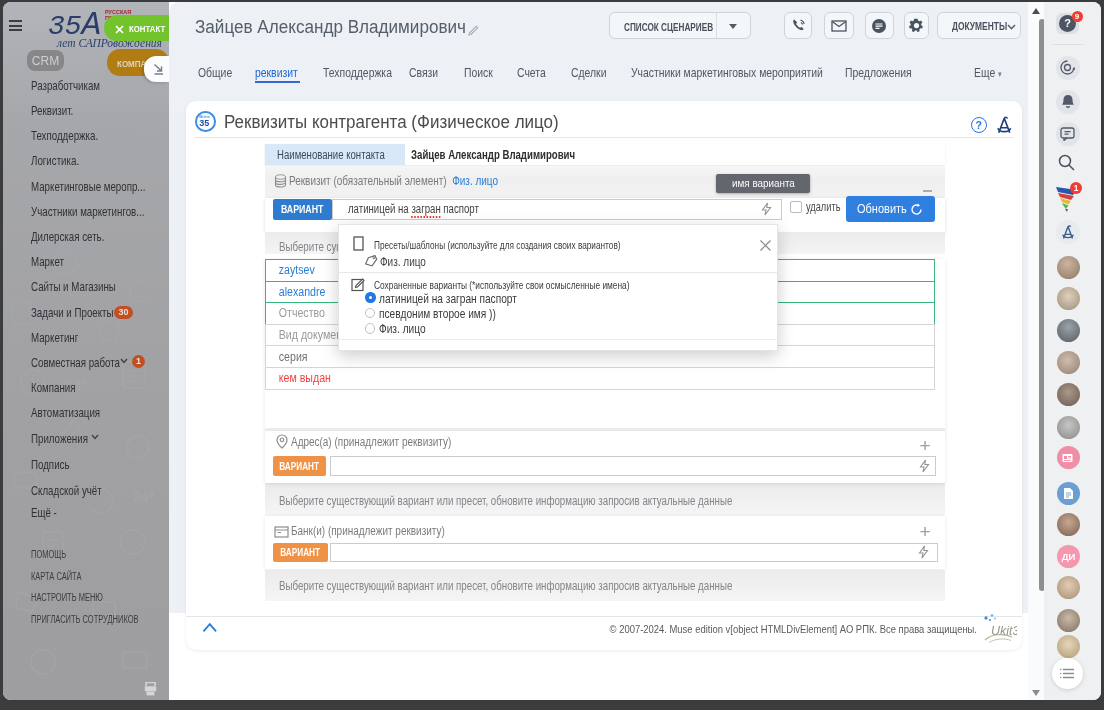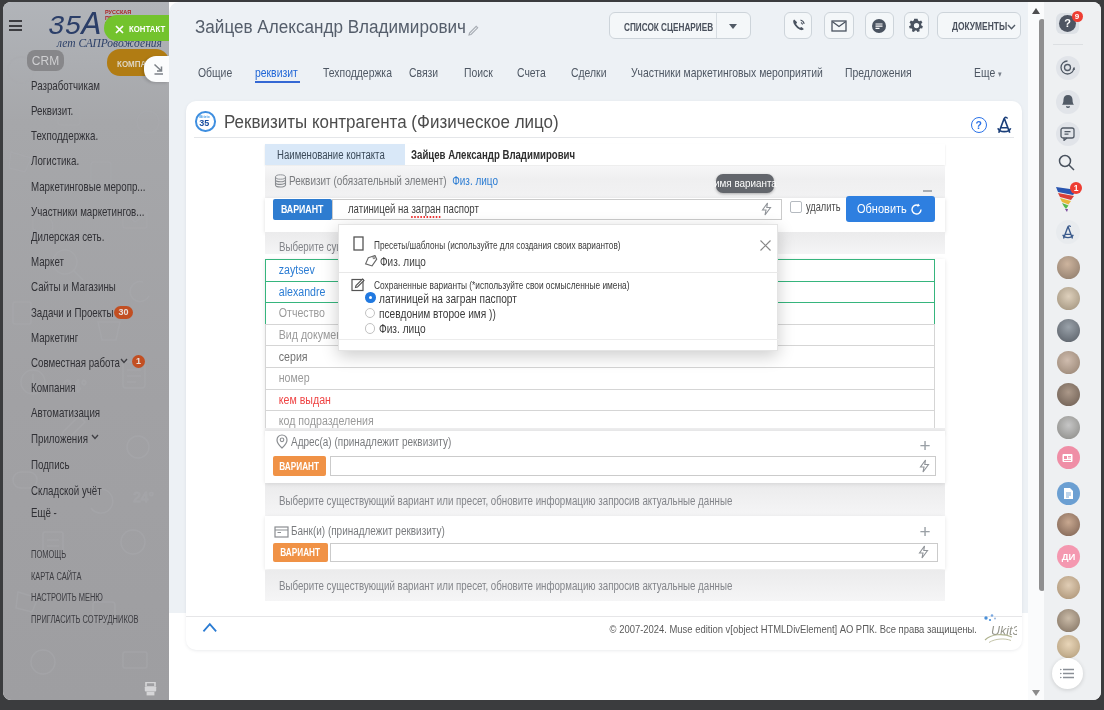--- a/index.html
+++ b/index.html
@@ -202,21 +202,21 @@
     <div class="t" style="left:407.8px;top:152.5px;font-size:12.5px;font-weight:bold;color:#2e2e2e;transform:scaleX(.77)">Зайцев Александр Владимирович</div>
 
     <div class="abs" style="left:261.5px;top:163.7px;width:680.5px;height:32px;background:linear-gradient(180deg,#f6f6f7,#efeff0 40%,#f2f2f3)"></div>
     <svg class="abs" style="left:270.8px;top:171.5px" width="13" height="14" viewBox="0 0 13 14">
         <ellipse cx="6.5" cy="3" rx="5" ry="2.2" fill="none" stroke="#94979c" stroke-width="1"></ellipse>
         <path d="M1.5 3 V11 C1.5 12.2 4 13 6.5 13 C9 13 11.5 12.2 11.5 11 V3" fill="none" stroke="#8a8d91" stroke-width="1.1"></path>
         <path d="M1.5 5.7 C1.5 6.9 4 7.7 6.5 7.7 C9 7.7 11.5 6.9 11.5 5.7 M1.5 8.4 C1.5 9.6 4 10.4 6.5 10.4 C9 10.4 11.5 9.6 11.5 8.4" fill="none" stroke="#8a8d91" stroke-width="1.1"></path>
       </svg>
     <div class="t sechead" style="left:286px;top:178.5px">Реквизит (обязательный элемент) <span style="color:#2b7cd3">&nbsp;Физ. лицо</span></div>
     <div class="abs" style="left:920px;top:187.7px;width:9.4px;height:2px;background:#a9adb2"></div>
-    <div class="abs" style="left:713.3px;top:171.8px;width:58px;height:19px;background:#63666c;border-radius:7px;box-shadow:0 1px 3px rgba(0,0,0,.3);z-index:40;display:flex;align-items:center;justify-content:center">
+    <div class="abs" style="left:713.3px;top:171.8px;width:94px;height:19px;background:#63666c;border-radius:2px;box-shadow:0 1px 3px rgba(0,0,0,.3);z-index:40;display:flex;align-items:center;justify-content:center">
         <span style="color:#fdfdfd;font-size:10.5px;transform:scaleX(.94);white-space:nowrap">имя варианта</span>
       </div>
 
     <div class="abs" style="left:261.5px;top:195.7px;width:680.5px;height:34.3px;background:#fff;box-shadow:0 1px 4px rgba(0,0,0,.13)"></div>
     <div class="vbadge" style="left:269.5px;top:196.5px;width:59.4px;height:21px;background:#2e7cd0">
         <span style="transform:scaleX(.88)">ВАРИАНТ</span>
       </div>
     <div class="inp" style="left:328.9px;top:196.5px;width:450px;height:21px"></div>
     <div class="t" style="left:344.5px;top:207px;font-size:12.5px;color:#3f3f3f;transform:scaleX(.77)">латиницей на <span style="border-bottom:2px dotted #e33">загран</span> паспорт</div>
     <svg class="bolt" style="left:758px;top:200px" width="11" height="14" viewBox="0 0 11 14">
@@ -243,28 +243,22 @@
         </div>
       <div class="field" style="border-color:#36b57d;color:#9a9a9a;width:670px">
           <span>Отчество</span>
         </div>
       <div class="field" style="color:#9a9a9a;width:670px">
           <span>Вид документа</span>
         </div>
       <div class="field" style="color:#737373;width:670px">
           <span>серия</span>
         </div>
-      <div class="field" style="color:#9a9a9a;width:670px">
-          <span>номер</span>
-        </div>
       <div class="field" style="color:#ef4444;width:670px">
           <span>кем выдан</span>
-        </div>
-      <div class="field" style="color:#9a9a9a;width:670px">
-          <span>код подразделения</span>
         </div>
     </div>
 
     <div class="abs" style="left:261.5px;top:425.5px;width:680.5px;height:3.1px;background:#ededee"></div>
     <div class="abs" style="left:261.5px;top:481.1px;width:680.5px;height:33.2px;background:linear-gradient(180deg,#ebebec,#f5f5f6)"></div>
 
     <div class="abs" style="left:261.5px;top:428.6px;width:680.5px;height:52.5px;background:#fff;box-shadow:0 1px 4px rgba(0,0,0,.1)"></div>
     <svg class="abs" style="left:273px;top:432.4px" width="12" height="15" viewBox="0 0 12 15">
         <path d="M6 1 C3.2 1 1 3.2 1 6 C1 9.5 6 14 6 14 C6 14 11 9.5 11 6 C11 3.2 8.8 1 6 1 Z" fill="none" stroke="#8a8d91" stroke-width="1.2"></path>
         <circle cx="6" cy="5.8" r="1.8" fill="none" stroke="#8a8d91" stroke-width="1.1"></circle>

